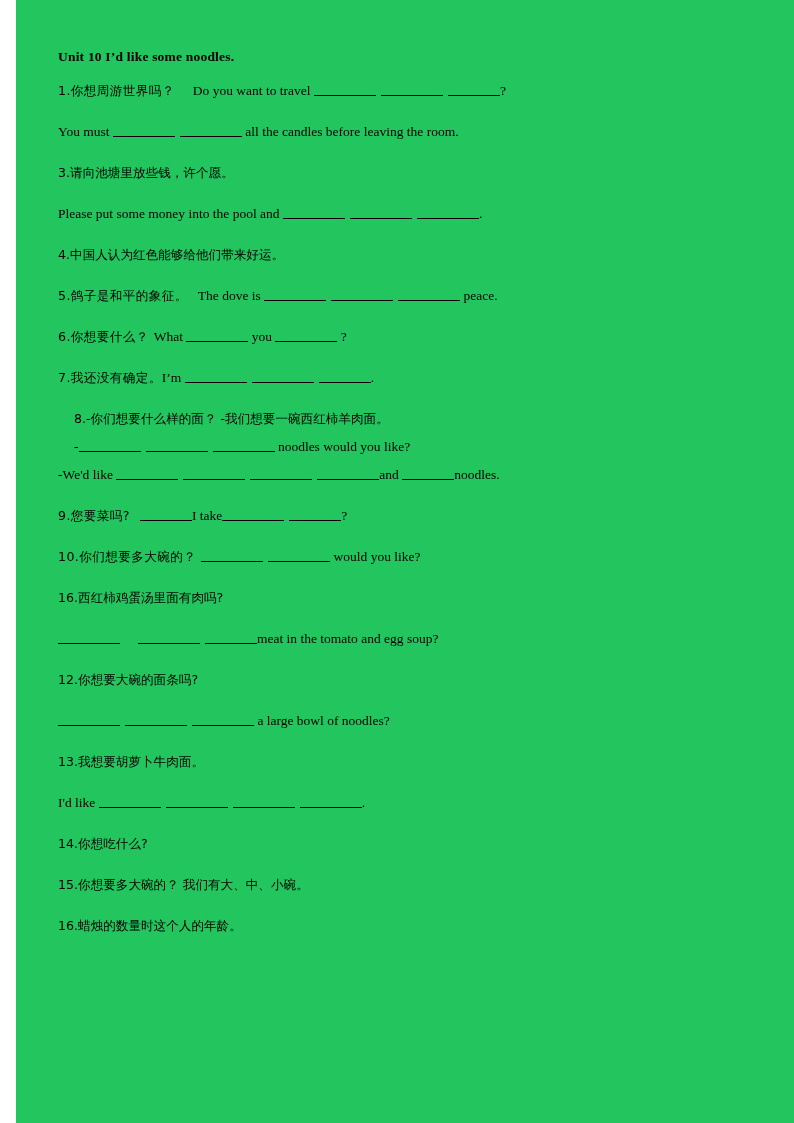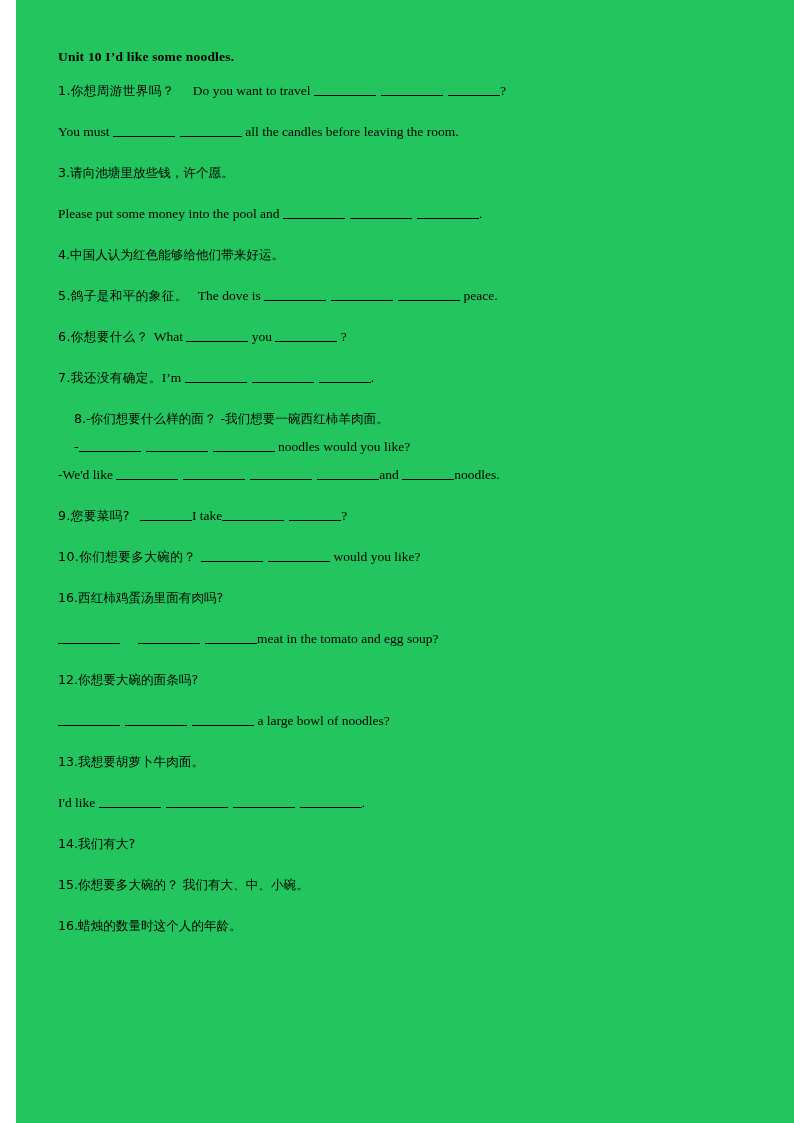--- a/index.html
+++ b/index.html
@@ -108,20 +108,20 @@
 
     <p class="line cn"><span>16.</span><span>西红柿鸡蛋汤里面有肉吗?</span></p>
     <p class="line"><span class="blank b-md"></span><span class="sp-wide"></span><span class="blank b-md"></span><span class="sp"></span><span class="blank b-sm"></span><span class="en">meat in the tomato and egg soup?</span></p>
 
     <p class="line cn"><span>12.</span><span>你想要大碗的面条吗?</span></p>
     <p class="line"><span class="blank b-md"></span><span class="sp"></span><span class="blank b-md"></span><span class="sp"></span><span class="blank b-md"></span><span class="en"> a large bowl of noodles?</span></p>
 
     <p class="line cn"><span>13.</span><span>我想要胡萝卜牛肉面。</span></p>
     <p class="line"><span class="en">I'd like </span><span class="blank b-md"></span><span class="sp"></span><span class="blank b-md"></span><span class="sp"></span><span class="blank b-md"></span><span class="sp"></span><span class="blank b-md"></span><span class="en">.</span></p>
 
-    <p class="line cn"><span>14.</span><span>我们有大?</span></p>
+    <p class="line cn"><span>14.</span><span>你想吃什么?</span></p>
 
     <p class="line cn"><span>15.</span><span>你想要多大碗的？ 我们有大、中、小碗。</span></p>
 
     <p class="line cn"><span>16.</span><span>蜡烛的数量时这个人的年龄。</span></p>
 
   </div>
 </div>
 
 </body></html>

